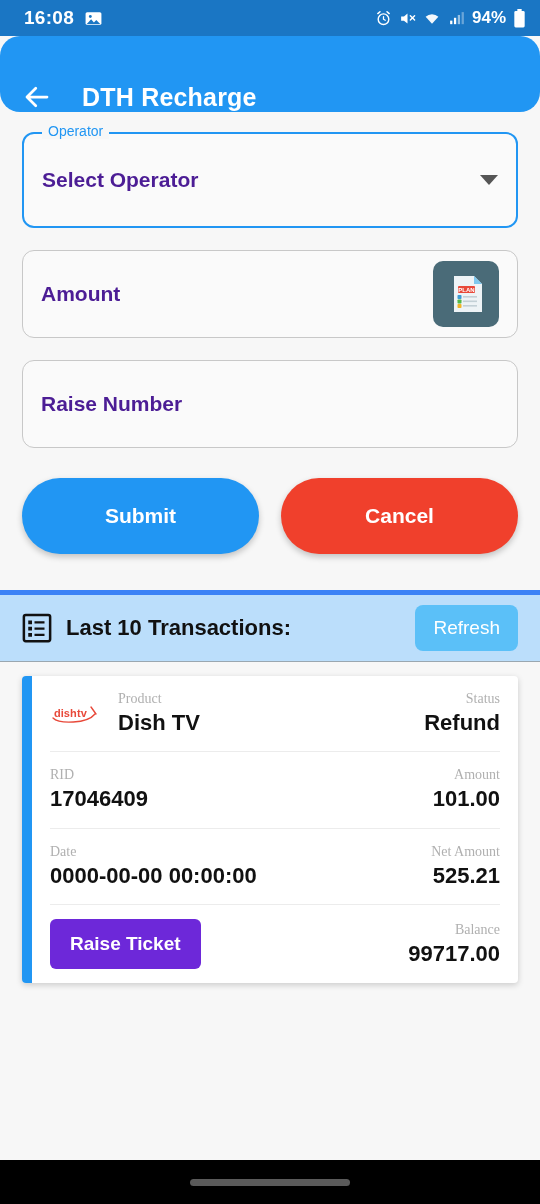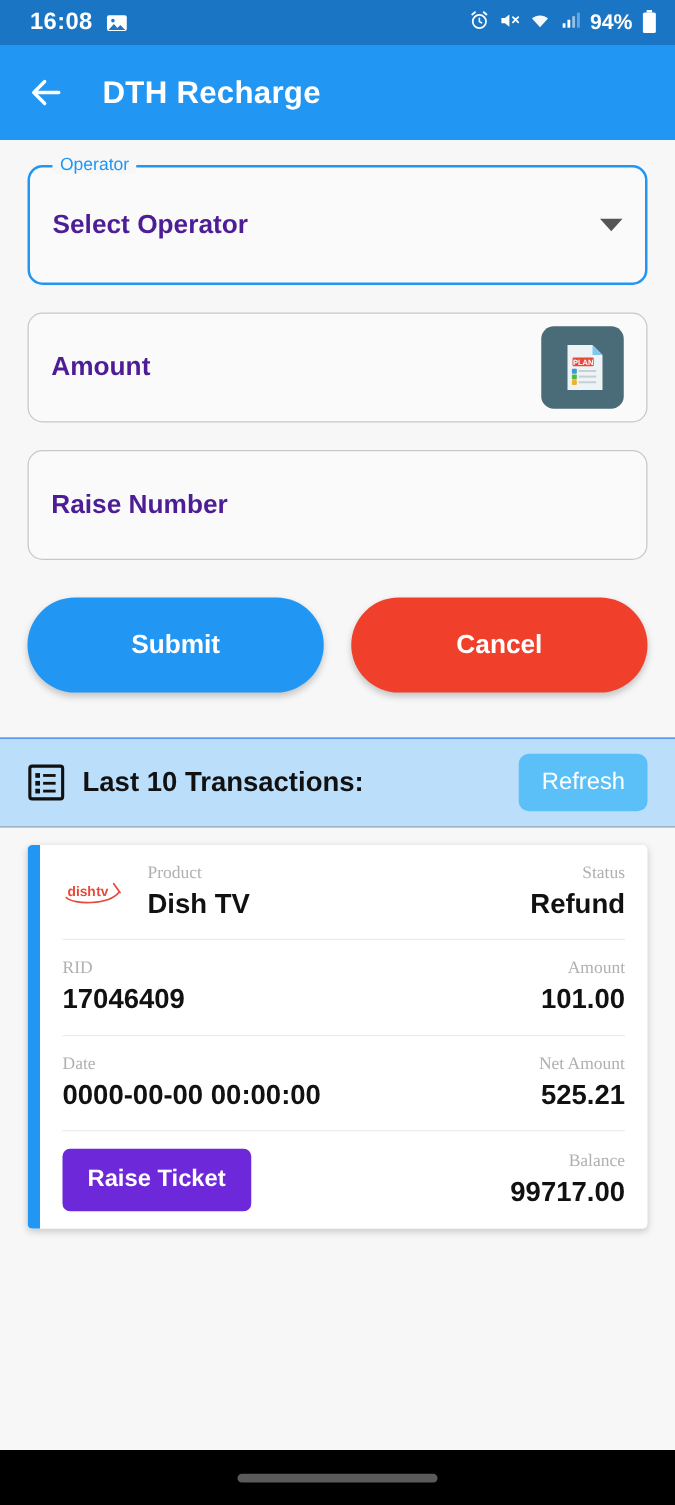--- a/index.html
+++ b/index.html
@@ -12,28 +12,28 @@
   .phone { width: 540px; height: 1204px; position: relative; background: #f7f7f7; }
 
   
   .statusbar {
     height: 36px; background: #1a76c4; color: #fff;
     display: flex; align-items: center; justify-content: space-between;
     padding: 0 14px 0 24px;
   }
   .sb-left { display: flex; align-items: center; gap: 10px; }
   .sb-time { font-size: 19px; font-weight: 600; letter-spacing: .3px; }
-  .sb-right { display: flex; gap: 7px; }
+  .sb-right { display: flex; align-items: center; gap: 7px; }
   .ic { display: inline-block; line-height: 0; }
   .sb-pct { font-size: 17px; font-weight: 600; }
 
   
   .appbar {
     height: 76px; background: #2196f3; color: #fff;
-    display: flex; align-items: center; padding: 0 22px; gap: 30px;
+    display: flex; align-items: flex-end; padding: 0 22px; gap: 30px; border-radius: 20px;
   }
   .back-arrow { width: 30px; height: 30px; cursor: pointer; }
   .appbar-title { font-size: 25px; font-weight: 700; letter-spacing: .2px; }
 
   
   .form { padding: 20px 22px 0 22px; background: #f7f7f7; }
 
   .field {
     position: relative; height: 88px; border: 1px solid #c8c8c8;
     border-radius: 12px; background: #fafafa;
@@ -59,21 +59,21 @@
     color: #fff; font-size: 21px; font-weight: 700; cursor: pointer;
     font-family: "Liberation Sans", sans-serif;
     box-shadow: 0 3px 6px rgba(0,0,0,.22);
   }
   .btn-submit { background: #2196f3; }
   .btn-cancel { background: #f0402c; }
 
   
   .tx-header {
     margin-top: 36px; height: 72px; background: #bbdefb;
-    border-top: 1px solid #3b82f6; border-bottom: 1px solid #9aa7b0;
+    border-top: 5px solid #3b82f6; border-bottom: 1px solid #9aa7b0;
     display: flex; align-items: center; padding: 12px 22px; gap: 14px;
   }
   .tx-title { font-size: 22px; font-weight: 700; color: #111; }
   .btn-refresh {
     margin-left: auto; background: #5bc0f8; color: #fff; border: none;
     border-radius: 8px; padding: 12px 18px; font-size: 19px; font-weight: 400;
     cursor: pointer; font-family: "Liberation Sans", sans-serif;
   }
 
   

